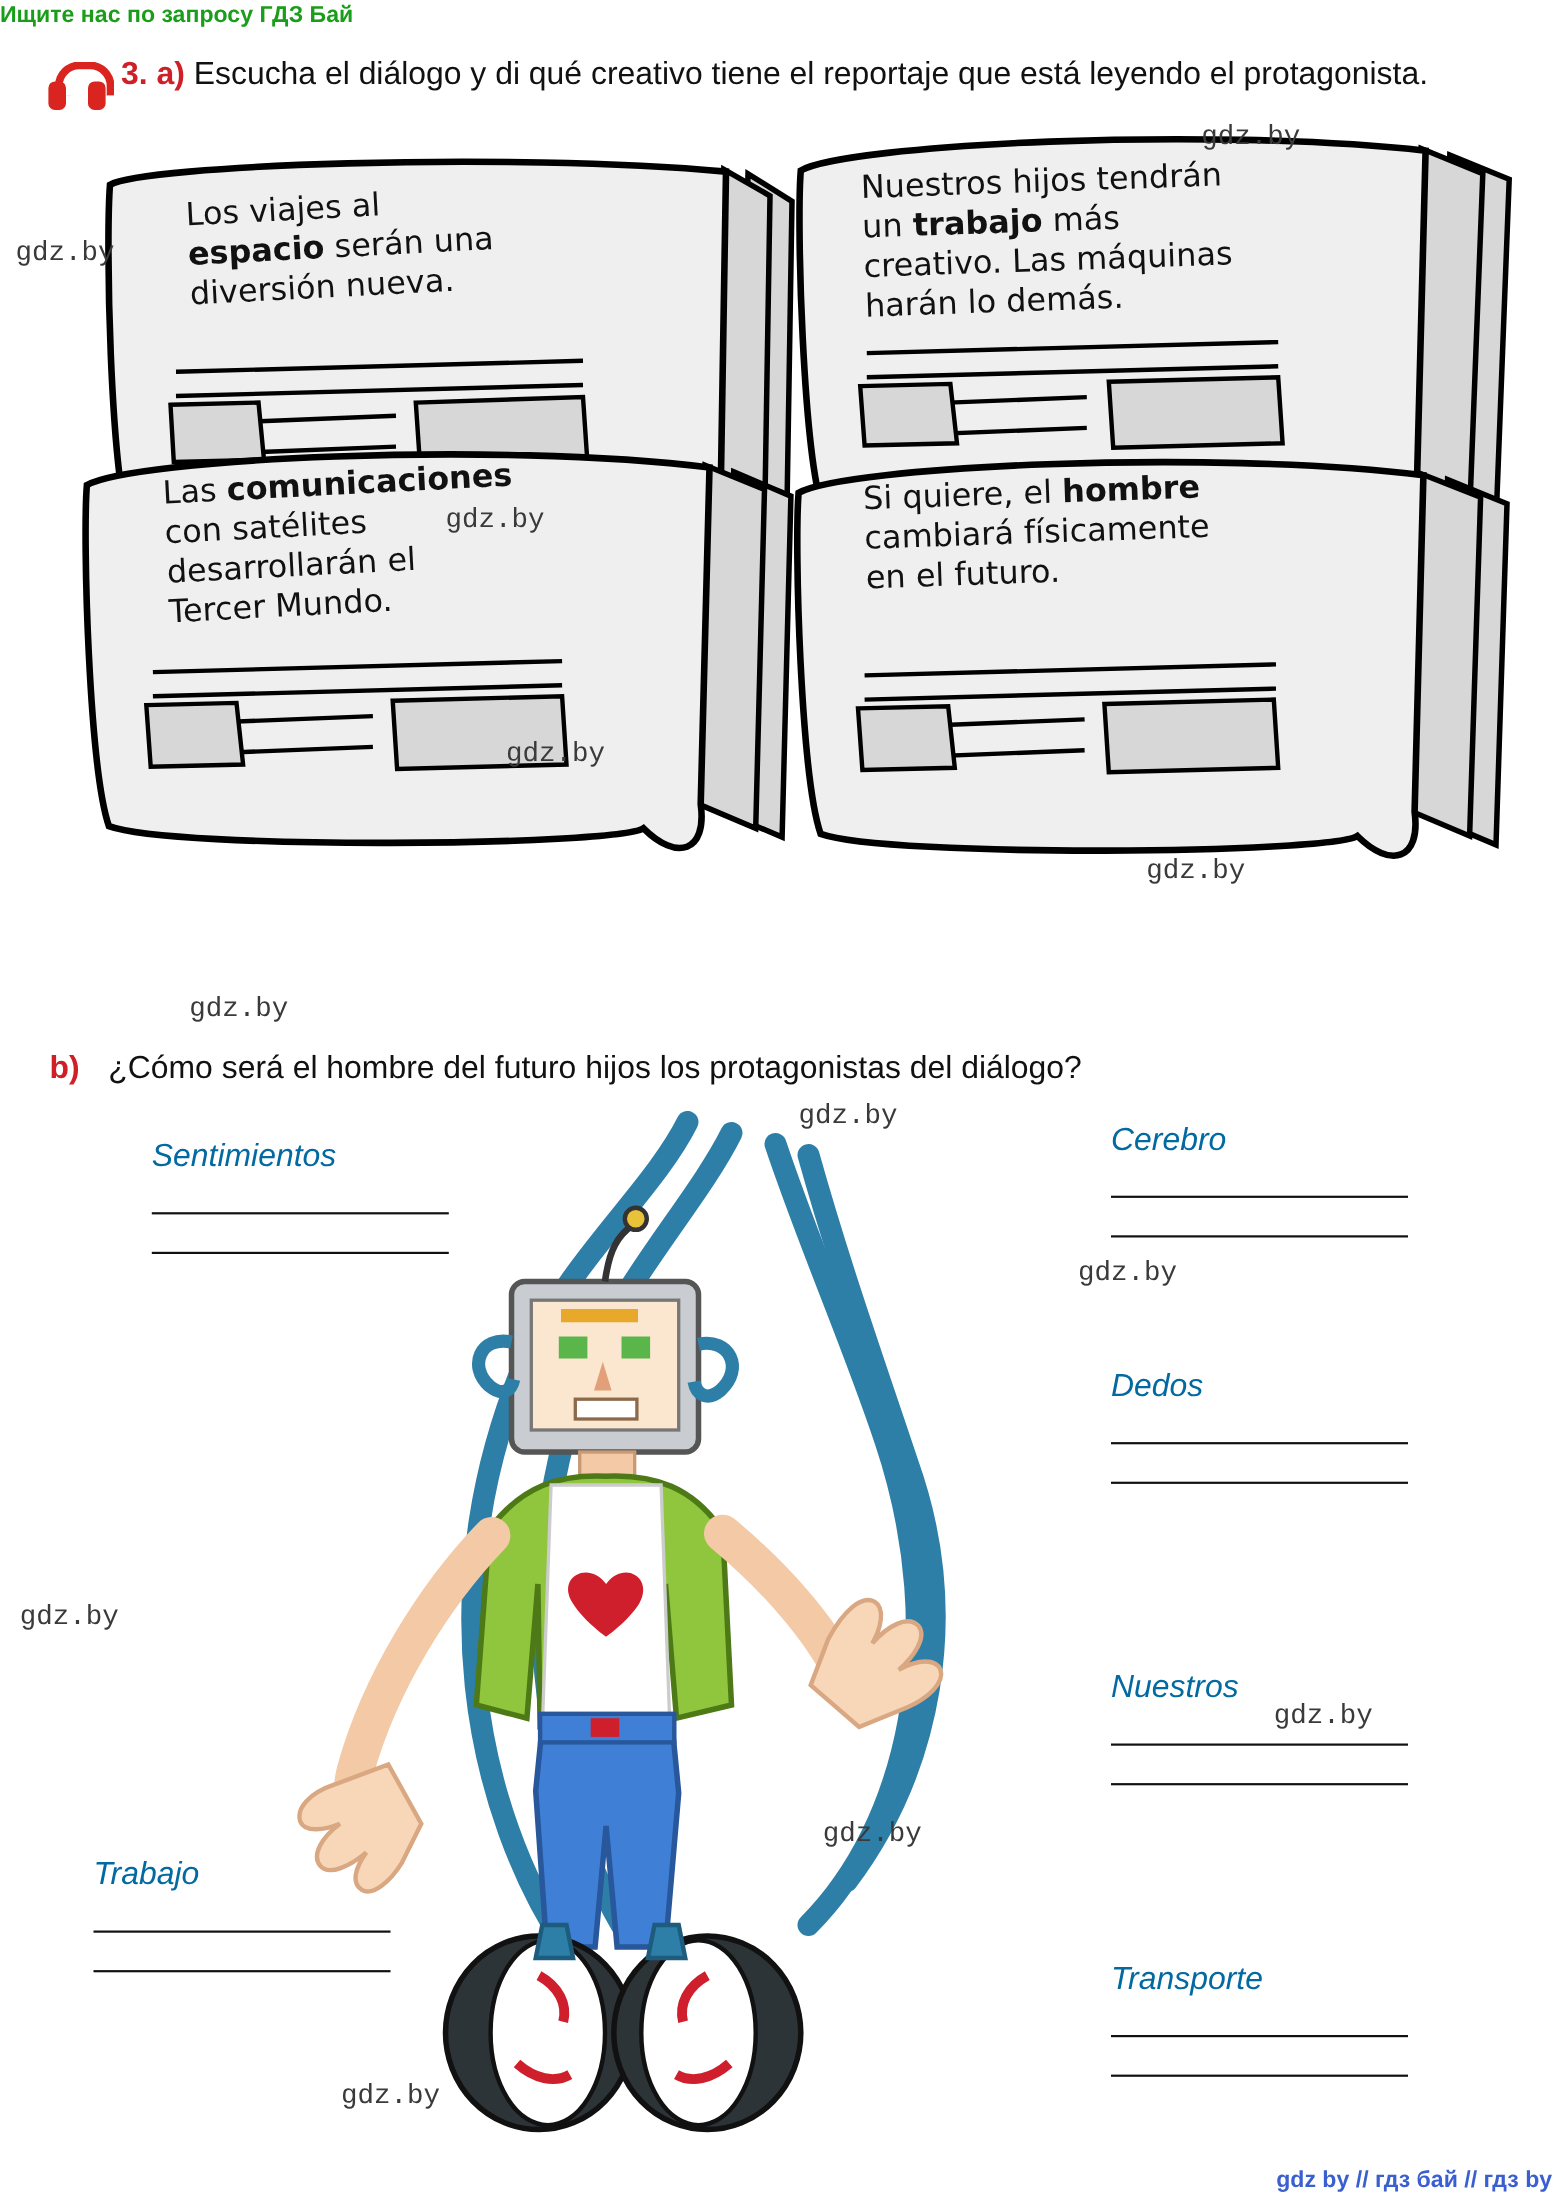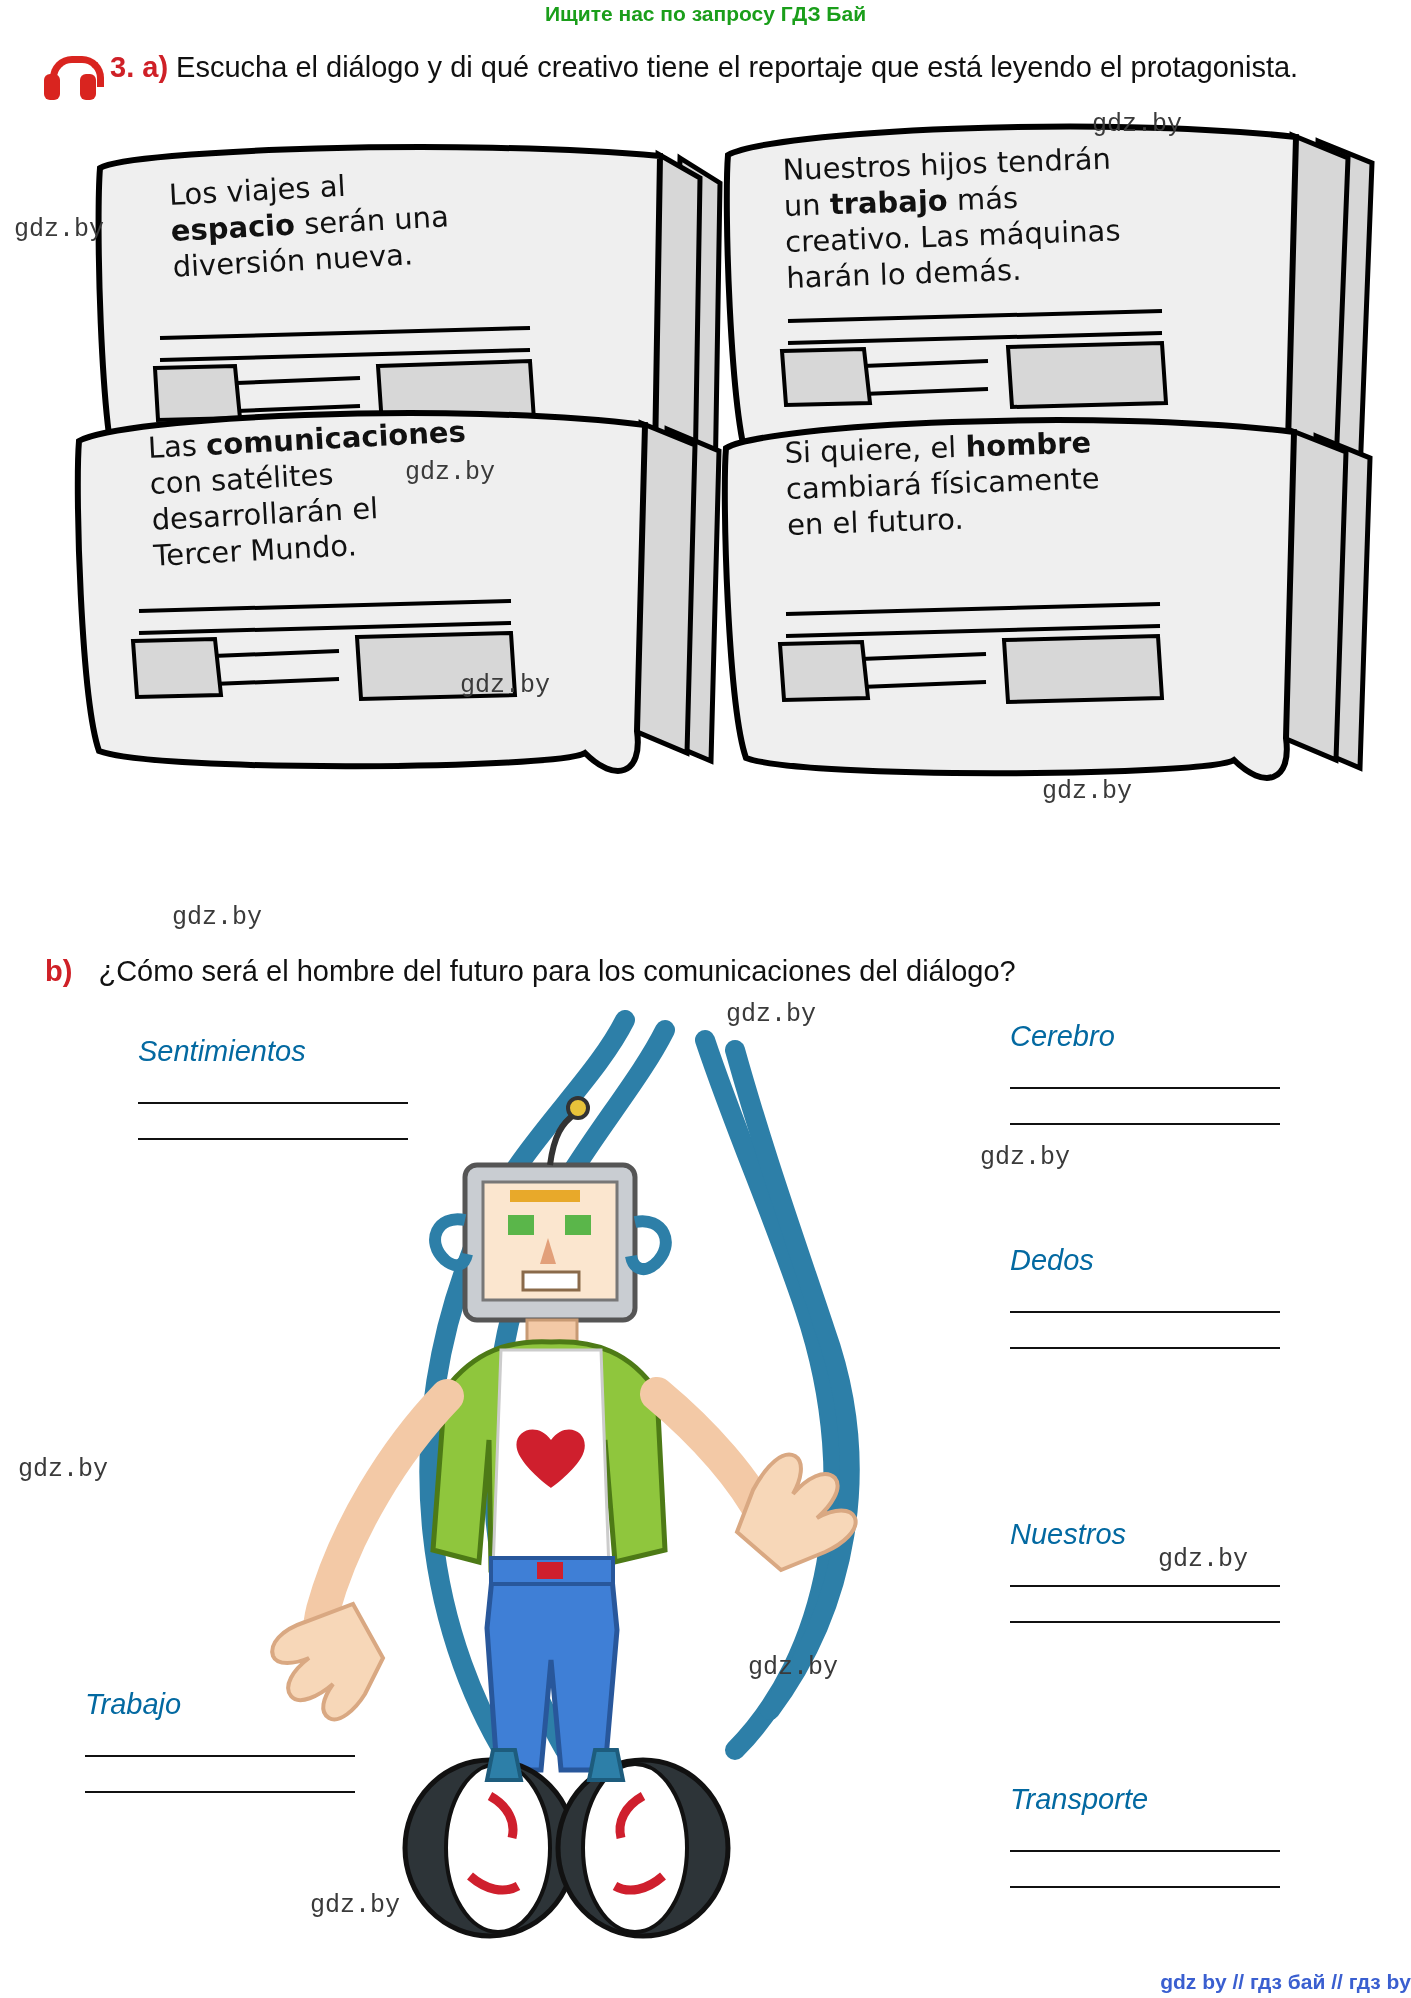--- a/index.html
+++ b/index.html
@@ -12,21 +12,21 @@
   }
   .wm{
     position:absolute;
     color:#3a3a3a;
     font-family:Liberation Mono, monospace;
     font-size:25px;
     white-space:nowrap;
   }
   #top-banner{
     position:absolute;top:2px;left:0;width:100%;
-    text-align:center;
+    text-align:left;
     color:#1a9e1a;
     font-weight:bold;
     font-size:21px;
     font-family:"Liberation Sans", sans-serif;
   }
   #bottom-banner{
     position:absolute;bottom:4px;left:0;width:100%;
     text-align:right;
     color:#3a5fd0;
     font-weight:bold;
@@ -205,21 +205,21 @@
     <div class="phead" style="left:84px;top:46px;transform:rotate(-2deg);">
       <span>Si quiere, el </span><b>hombre</b><br>
       <span>cambiará físicamente</span><br>
       <span>en el futuro.</span>
     </div>
   </div>
 </div>
 
 <div id="taskb">
   <span class="lbl">b)</span>
-  <span style="margin-left:18px;">¿Cómo será el hombre  del futuro para los comunicaciones del diálogo?</span>
+  <span style="margin-left:18px;">¿Cómo será el hombre  del futuro hijos los protagonistas del diálogo?</span>
 </div>
 
 <div class="fieldgroup" style="left:138px;top:1035px;">
   <span class="cap">Sentimientos</span>
   <div class="rule"></div>
   <div class="rule"></div>
 </div>
 
 <div class="fieldgroup" style="left:1010px;top:1020px;">
   <span class="cap">Cerebro</span>

